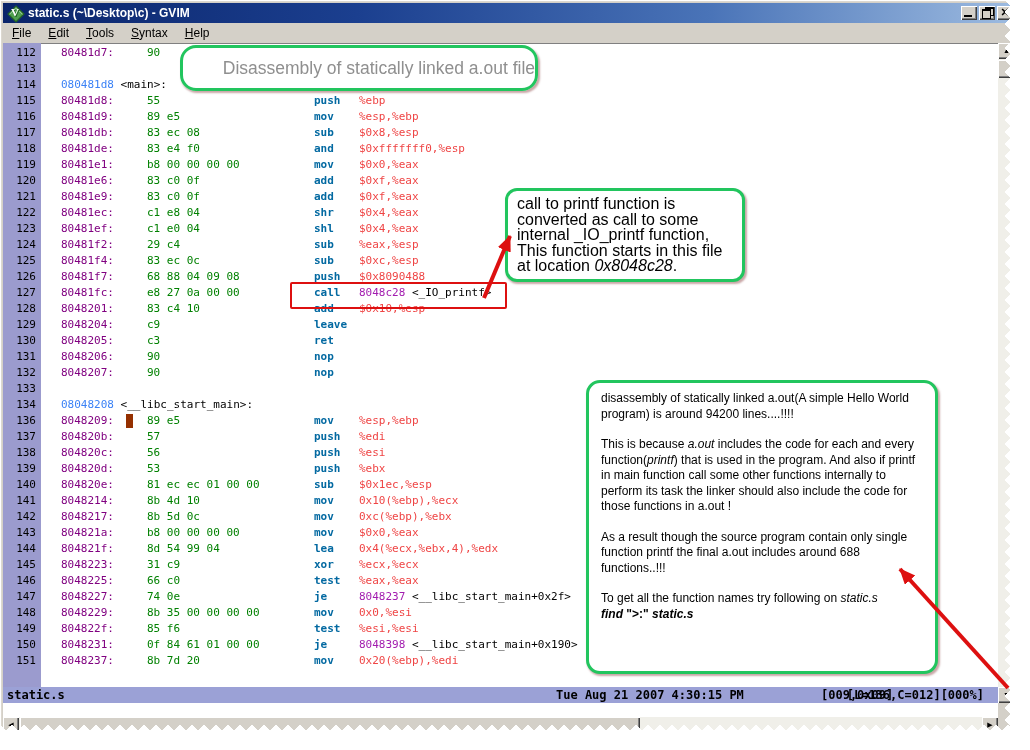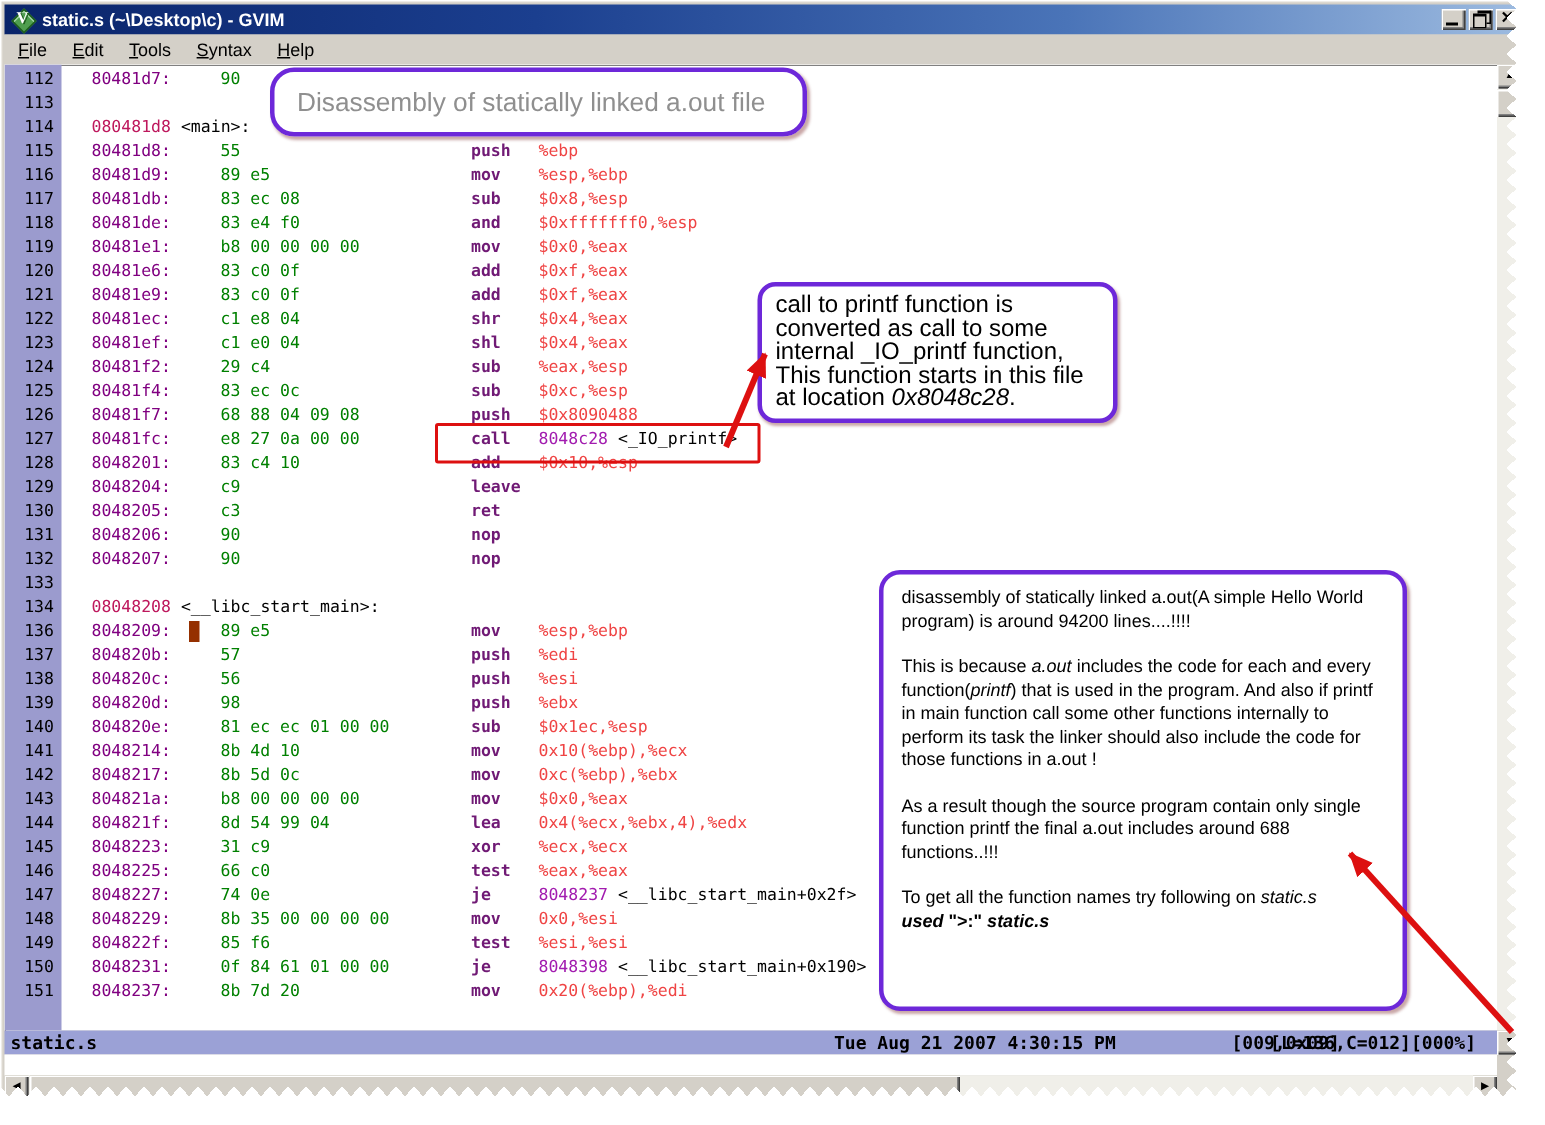--- a/index.html
+++ b/index.html
@@ -34,25 +34,25 @@
   .textarea{position:absolute;left:3px;top:43px;width:995px;height:644px;background:#ffffff;
             box-shadow:inset 1px 1px 0 #808080;overflow:hidden;
             font-family:"DejaVu Sans Mono","Liberation Mono",monospace;font-size:11px;line-height:16px;}
   .gutter-band{position:absolute;left:0;top:0;width:38px;height:100%;background:#9b9bce;}
   .code-lines{position:absolute;left:0;top:2px;width:100%;}
   .row{position:relative;height:16px;white-space:pre;}
   .ln{position:absolute;left:0;top:0;width:33px;text-align:right;color:#000;}
   .content{position:absolute;left:58px;top:0;}
   .addr{display:inline-block;width:86px;color:#800080;}
   .bytes{display:inline-block;width:167px;color:#008000;}
-  .mnem{display:inline-block;width:45px;color:#701a75;font-weight:bold;}
+  .mnem{display:inline-block;width:45px;color:#0369a1;font-weight:bold;}
   .ops{color:#ef4444;}
   .opsym{color:#a21caf;}
   .sym{color:#000000;}
-  .lbladdr{color:#be185d;}
+  .lbladdr{color:#3b82f6;}
   .lblsym{color:#000000;}
   .cursor{position:absolute;left:123px;top:1px;width:7px;height:14px;background:#953000;}
   
   .statusbar{position:absolute;left:3px;top:687px;width:995px;height:16px;background:#9ba1d6;
              font-family:"DejaVu Sans Mono","Liberation Mono",monospace;font-size:12px;font-weight:bold;color:#000;}
   .statusbar span{position:absolute;top:1px;white-space:pre;}
   .sb-file{left:4px;} .sb-date{left:553px;} .sb-pos{left:818px;} .sb-line{right:14px;padding-left:28px;}
   .cmdline{position:absolute;left:3px;top:703px;width:995px;height:14px;background:#fff;}
   .sb-btn{position:absolute;background:#d4d0c8;box-shadow:inset 1px 1px 0 #fff,inset -1px -1px 0 #404040,inset -2px -2px 0 #808080;
           font-size:7px;line-height:15px;text-align:center;color:#000;}
@@ -61,22 +61,22 @@
   .hs-right{right:0;top:0;width:16px;height:19px;}
   .hs-thumb{position:absolute;left:17px;top:0;width:620px;height:19px;background:#d4d0c8;
           box-shadow:inset 1px 1px 0 #fff,inset -1px -1px 0 #404040,inset -2px -2px 0 #808080;}
   .vscroll{position:absolute;left:998px;top:43px;width:17px;height:660px;background:#f0efe9;}
   .vs-up{left:0;top:0;width:17px;height:16px;}
   .vs-down{left:0;bottom:0;width:17px;height:16px;}
   .vs-thumb{position:absolute;left:0;top:17px;width:17px;height:18px;background:#d4d0c8;
           box-shadow:inset 1px 1px 0 #fff,inset -1px -1px 0 #404040,inset -2px -2px 0 #808080;}
   .corner{position:absolute;left:998px;top:717px;width:17px;height:19px;background:#d4d0c8;}
   
-  .callout{position:absolute;border:3px solid #6d28d9;border-radius:12px;background:#fff;
-           box-shadow:1.5px 2px 2px rgba(100,0,0,0.35);z-index:4;color:#000;}
+  .callout{position:absolute;border:3px solid #22c55e;border-radius:12px;background:#fff;
+           box-shadow:1.5px 2px 2px rgba(100,0,0,0.35);z-index:4;color:#000;justify-content:flex-end;}
   .co-heading{left:180px;top:45px;width:352px;height:40px;background:transparent;display:flex;align-items:center;
            border-radius:16px;}
   .co-heading .txt{color:#8f8f8f;font-size:17.5px;padding-left:15px;white-space:nowrap;}
   .co-printf{left:505px;top:188px;width:216px;height:78px;padding:5px 9px;font-size:16px;line-height:15.5px;}
   .co-big{left:586px;top:380px;width:322px;height:272px;padding:8px 12px;font-size:12px;line-height:15.5px;border-radius:14px;}
   .co-big p{margin:0 0 15px 0;}
   .co-big p:last-child{margin-bottom:0;}
   .callbox{position:absolute;left:290px;top:282px;width:213px;height:23px;border:2.5px solid #dd1010;
            border-radius:2px;z-index:4;}
   .arrows{position:absolute;left:0;top:0;width:1030px;height:750px;z-index:6;pointer-events:none;}
@@ -151,21 +151,21 @@
           <div class="row"><span class="ln">128</span><span class="content"><span class="addr">8048201:</span><span class="bytes">83 c4 10</span><span class="mnem">add</span><span class="ops">$0x10,%esp</span></span></div>
           <div class="row"><span class="ln">129</span><span class="content"><span class="addr">8048204:</span><span class="bytes">c9</span><span class="mnem">leave</span></span></div>
           <div class="row"><span class="ln">130</span><span class="content"><span class="addr">8048205:</span><span class="bytes">c3</span><span class="mnem">ret</span></span></div>
           <div class="row"><span class="ln">131</span><span class="content"><span class="addr">8048206:</span><span class="bytes">90</span><span class="mnem">nop</span></span></div>
           <div class="row"><span class="ln">132</span><span class="content"><span class="addr">8048207:</span><span class="bytes">90</span><span class="mnem">nop</span></span></div>
           <div class="row"><span class="ln">133</span><span class="content"></span></div>
           <div class="row"><span class="ln">134</span><span class="content"><span class="lbladdr">08048208</span><span class="lblsym"> &lt;__libc_start_main&gt;:</span></span></div>
           <div class="row"><span class="ln">136</span><span class="content"><span class="addr">8048209:</span><span class="bytes">89 e5</span><span class="mnem">mov</span><span class="ops">%esp,%ebp</span></span><span class="cursor"></span></div>
           <div class="row"><span class="ln">137</span><span class="content"><span class="addr">804820b:</span><span class="bytes">57</span><span class="mnem">push</span><span class="ops">%edi</span></span></div>
           <div class="row"><span class="ln">138</span><span class="content"><span class="addr">804820c:</span><span class="bytes">56</span><span class="mnem">push</span><span class="ops">%esi</span></span></div>
-          <div class="row"><span class="ln">139</span><span class="content"><span class="addr">804820d:</span><span class="bytes">98</span><span class="mnem">push</span><span class="ops">%ebx</span></span></div>
+          <div class="row"><span class="ln">139</span><span class="content"><span class="addr">804820d:</span><span class="bytes">53</span><span class="mnem">push</span><span class="ops">%ebx</span></span></div>
           <div class="row"><span class="ln">140</span><span class="content"><span class="addr">804820e:</span><span class="bytes">81 ec ec 01 00 00</span><span class="mnem">sub</span><span class="ops">$0x1ec,%esp</span></span></div>
           <div class="row"><span class="ln">141</span><span class="content"><span class="addr">8048214:</span><span class="bytes">8b 4d 10</span><span class="mnem">mov</span><span class="ops">0x10(%ebp),%ecx</span></span></div>
           <div class="row"><span class="ln">142</span><span class="content"><span class="addr">8048217:</span><span class="bytes">8b 5d 0c</span><span class="mnem">mov</span><span class="ops">0xc(%ebp),%ebx</span></span></div>
           <div class="row"><span class="ln">143</span><span class="content"><span class="addr">804821a:</span><span class="bytes">b8 00 00 00 00</span><span class="mnem">mov</span><span class="ops">$0x0,%eax</span></span></div>
           <div class="row"><span class="ln">144</span><span class="content"><span class="addr">804821f:</span><span class="bytes">8d 54 99 04</span><span class="mnem">lea</span><span class="ops">0x4(%ecx,%ebx,4),%edx</span></span></div>
           <div class="row"><span class="ln">145</span><span class="content"><span class="addr">8048223:</span><span class="bytes">31 c9</span><span class="mnem">xor</span><span class="ops">%ecx,%ecx</span></span></div>
           <div class="row"><span class="ln">146</span><span class="content"><span class="addr">8048225:</span><span class="bytes">66 c0</span><span class="mnem">test</span><span class="ops">%eax,%eax</span></span></div>
           <div class="row"><span class="ln">147</span><span class="content"><span class="addr">8048227:</span><span class="bytes">74 0e</span><span class="mnem">je</span><span class="opsym">8048237</span><span class="sym"> &lt;__libc_start_main+0x2f&gt;</span></span></div>
           <div class="row"><span class="ln">148</span><span class="content"><span class="addr">8048229:</span><span class="bytes">8b 35 00 00 00 00</span><span class="mnem">mov</span><span class="ops">0x0,%esi</span></span></div>
           <div class="row"><span class="ln">149</span><span class="content"><span class="addr">804822f:</span><span class="bytes">85 f6</span><span class="mnem">test</span><span class="ops">%esi,%esi</span></span></div>
@@ -203,21 +203,21 @@
   </div>
 
   <div class="callbox"></div>
 
   <div class="callout co-printf"><span>call to printf function is converted as call to some internal _IO_printf function, This function starts in this file at location </span><span style="font-style: italic;">0x8048c28</span><span>.</span></div>
 
   <div class="callout co-big">
       <p><span>disassembly of statically linked a.out(A simple Hello World program) is around 94200 lines....!!!!</span></p>
       <p><span>This is because </span><span style="font-style: italic;">a.out</span><span> includes the code for each and every function(</span><span style="font-style: italic;">printf</span><span>) that is used in the program. And also if printf in main function call some other functions internally to perform its task the linker should also include the code for those functions in a.out !</span></p>
       <p><span>As a result though the source program contain only single function printf  the final a.out includes around 688 functions..!!!</span></p>
-      <p><span>To get all the function names  try following on </span><span style="font-style: italic;">static.s</span><br><span style="font-style: italic; font-weight: bold;">used</span><span style="font-weight: bold;"> "&gt;:" </span><span style="font-style: italic; font-weight: bold;">static.s</span></p>
+      <p><span>To get all the function names  try following on </span><span style="font-style: italic;">static.s</span><br><span style="font-style: italic; font-weight: bold;">find</span><span style="font-weight: bold;"> "&gt;:" </span><span style="font-style: italic; font-weight: bold;">static.s</span></p>
     </div>
 
   <svg class="arrows" viewBox="0 0 1030 750">
     <defs>
       <marker id="ah" orient="auto" markerUnits="userSpaceOnUse" markerWidth="18" markerHeight="16" refX="15" refY="7">
         <path d="M0,0 L16,7 L0,14 z" fill="#dd1010"></path>
       </marker>
     </defs>
     <line x1="484" y1="298" x2="510" y2="236" stroke="#dd1010" stroke-width="4" marker-end="url(#ah)"></line>
     <line x1="1008" y1="688" x2="900" y2="569" stroke="#dd1010" stroke-width="4" marker-end="url(#ah)"></line>

